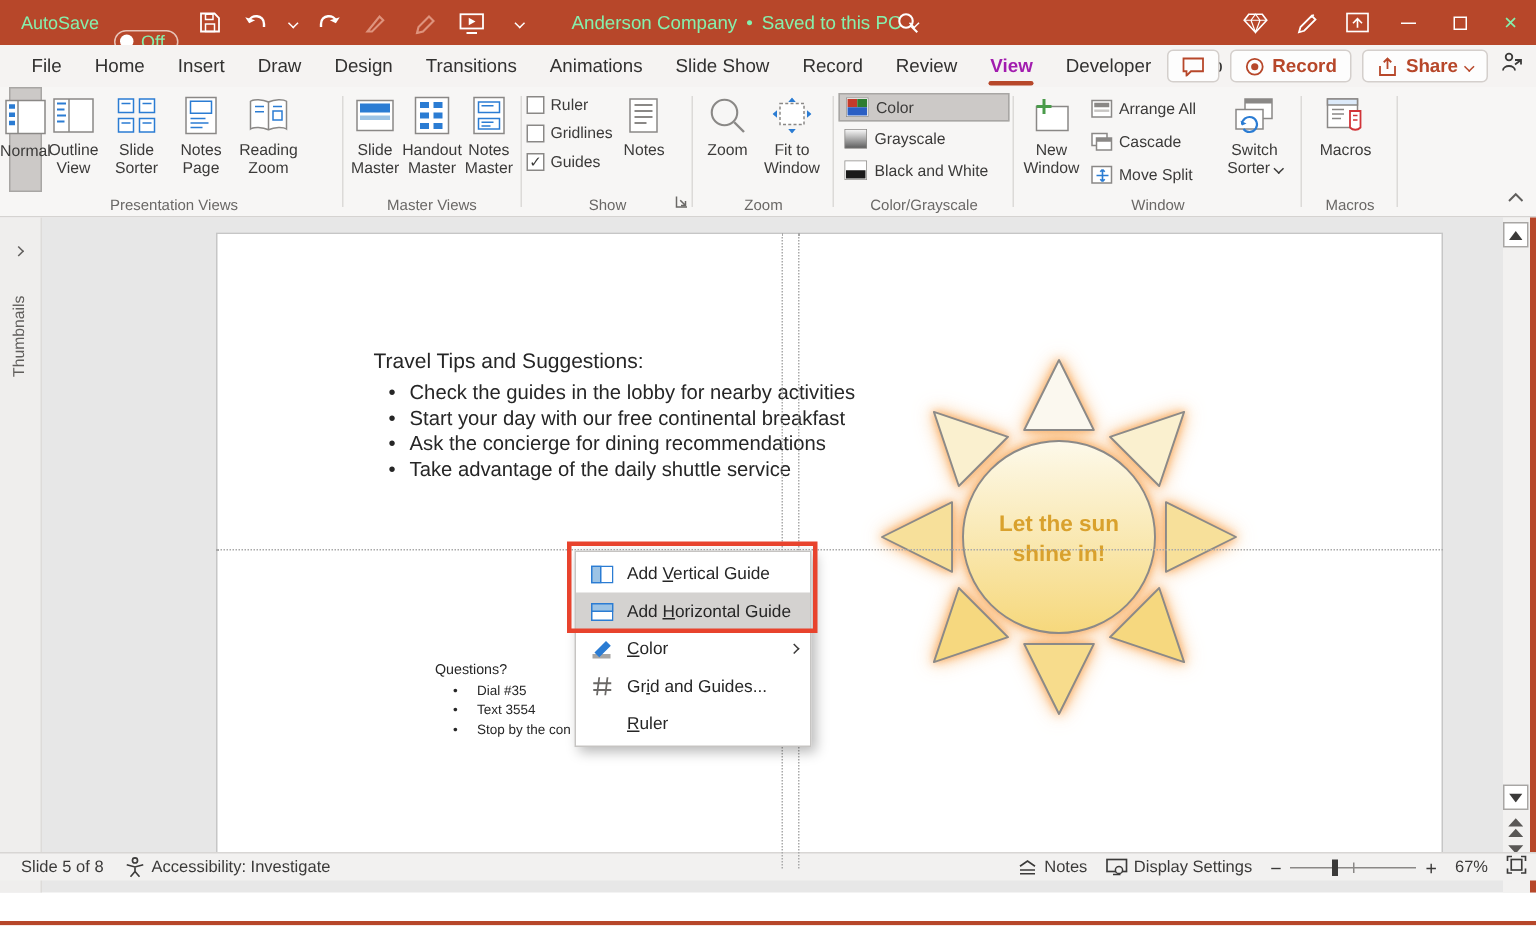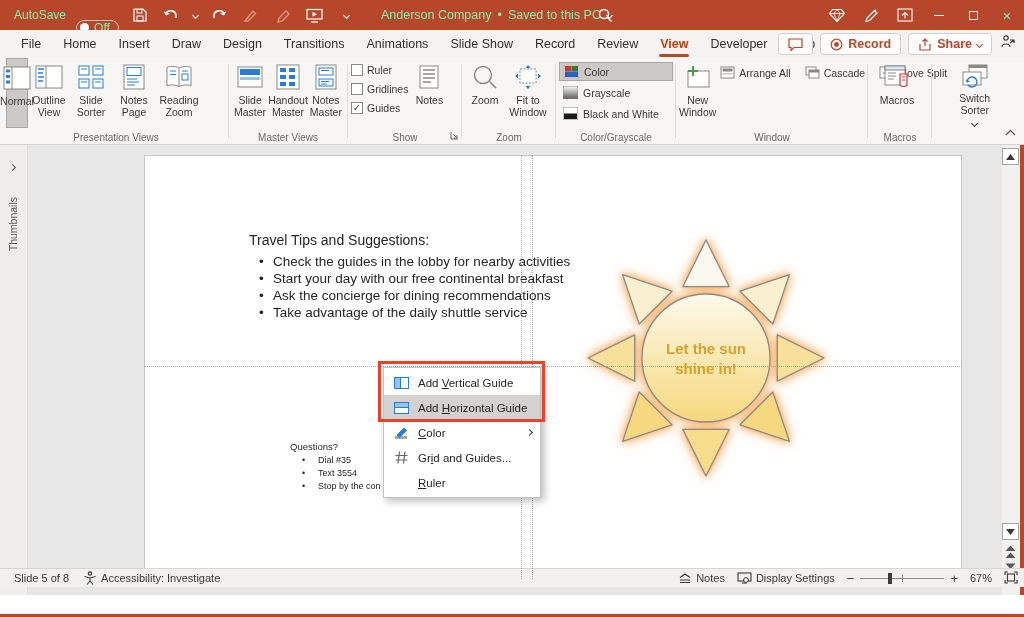--- a/index.html
+++ b/index.html
@@ -18,21 +18,21 @@
   .tb-right .tb-ic { width:34px; height:30px; }
   .chev { display:inline-block; width:5px; height:5px; border-right:1.3px solid currentColor; border-bottom:1.3px solid currentColor; transform:rotate(45deg); }
   .chev-r { transform:rotate(-45deg); }
   .winbox { width:9px; height:9px; border:1px solid #fff; display:inline-block; }
   .winline { width:10px; height:1px; background:#fff; display:inline-block; }
 
   
   .tabrow { position:absolute; top:30px; left:0; width:1024px; height:28px; background:#f5f3f2; display:flex; align-items:center; font-size:12.5px; color:#323130; }
   .tabs { display:flex; align-items:center; padding-left:10px; }
   .tab { position:relative; padding:0 11px; height:28px; display:flex; align-items:center; cursor:default; white-space:nowrap; }
-  .tab.active { font-weight:bold; color:#c2410c; }
+  .tab.active { font-weight:bold; color:#a21caf; }
   .tab.active::after { content:""; position:absolute; left:10px; right:10px; bottom:1px; height:3px; background:#b7472a; border-radius:2px; }
   .tabrow-right { position:absolute; right:8px; top:3px; display:flex; align-items:center; gap:7px; }
   .pill-btn { display:flex; align-items:center; gap:5px; border:1px solid #d4cfcc; border-radius:4px; background:#fdfdfd; height:22px; padding:0 9px; color:#b7472a; font-size:12.5px; }
   .presenter { color:#3b3a39; }
 
   
   .ribbon { position:absolute; top:58px; left:0; width:1024px; height:87px; background:#f7f6f5; border-bottom:1px solid #d5d3d1; font-size:10.5px; color:#3b3a39; }
   .rgroup { position:absolute; top:0; height:86px; }
   .rgroup-label { position:absolute; bottom:1px; left:0; right:0; text-align:center; font-size:10px; color:#6a6866; white-space:nowrap; }
   .rsep { position:absolute; top:6px; bottom:6px; width:1px; background:#dcdad8; }
@@ -439,21 +439,21 @@
       <div style="display:flex; gap:4px">
         <div class="rbtn" style="width:44px">
           <span class="ric">
             <svg width="26" height="24" viewBox="0 0 26 24">
                 <rect x="3" y="6" width="21" height="16" fill="#fff" stroke="#8a8886"></rect>
                 <path d="M8 1 v10 M3 6 h10" stroke="#4a9b4a" stroke-width="2"></path>
               </svg>
           </span>
           <span>New Window</span>
         </div>
-        <div style="display:flex; flex-direction:row; padding-top:4px; gap:14px">
+        <div style="display:flex; flex-direction:column; padding-top:4px; gap:1px">
           <div class="smallbtn">
             <svg width="15" height="13" viewBox="0 0 15 13">
                 <rect x="1" y="1" width="13" height="11" fill="#fff" stroke="#8a8886"></rect>
                 <rect x="2.5" y="2.5" width="10" height="3" fill="#8a8886"></rect>
                 <rect x="2.5" y="7" width="10" height="1.6" fill="#c8c6c4"></rect>
               </svg>
             <span>Arrange All</span>
           </div>
           <div class="smallbtn">
             <svg width="15" height="13" viewBox="0 0 15 13">

